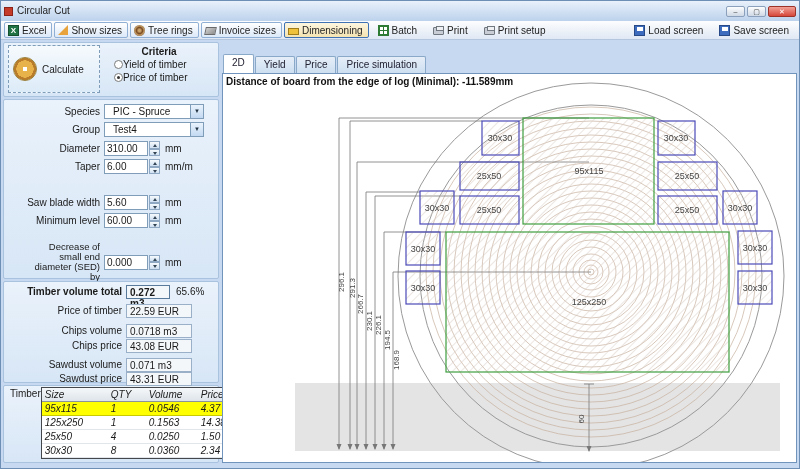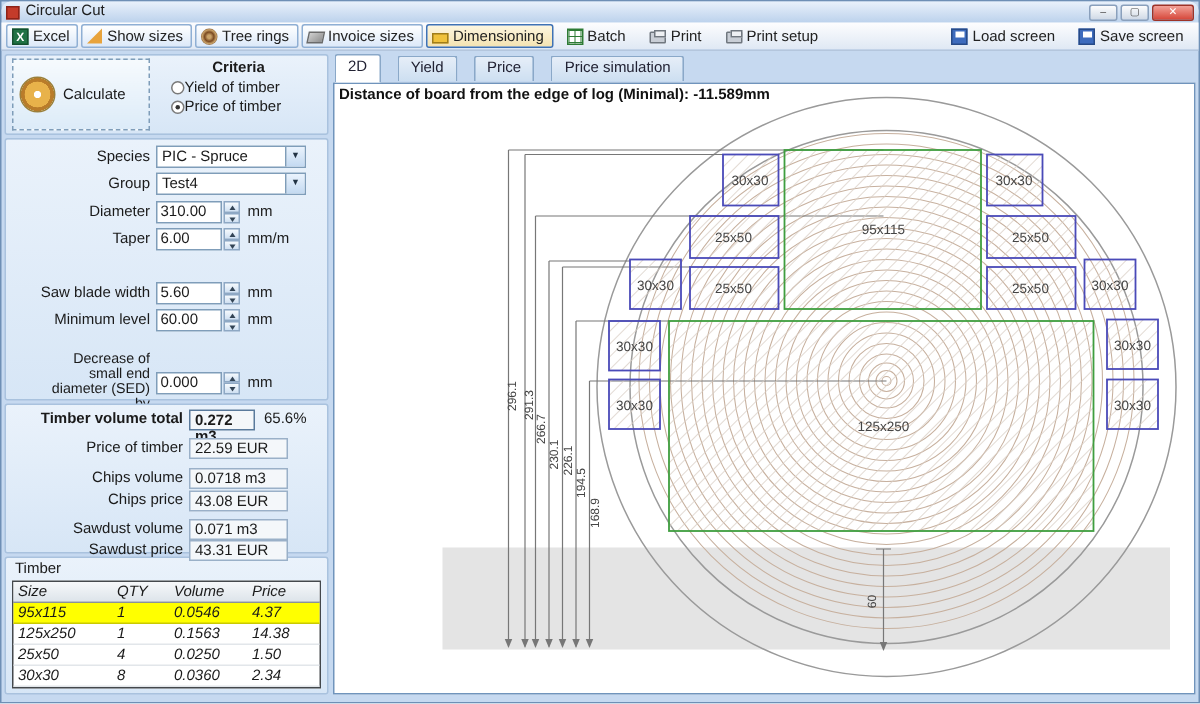--- a/index.html
+++ b/index.html
@@ -1,20 +1,20 @@
 <!DOCTYPE html>
 <html><head>
 <meta charset="utf-8">
 <style>
   * { margin:0; padding:0; box-sizing:border-box; }
   html,body { width:800px; height:469px; overflow:hidden; font-family:"Liberation Sans", sans-serif; }
   .window { width:800px; height:469px; background:#c6d9f0; border:1px solid #6e8fb5; display:flex; flex-direction:column; }
 
   
-  .titlebar { height:14px; background:linear-gradient(#e9f1fb,#bcd2ec); display:flex; align-items:center; padding:0 3px; flex:0 0 auto;border-radius:6px; }
+  .titlebar { height:20px; background:linear-gradient(#e9f1fb,#bcd2ec); display:flex; align-items:center; padding:0 3px; flex:0 0 auto; }
   .app-icon { width:9px; height:9px; background:#c43b2a; border:1px solid #8d2318; margin-right:4px; }
   .title-text { font-size:10px; color:#1c1c1c; flex:1; line-height:12px; }
   .winbtn { width:19px; height:11px; border:1px solid #8aa0bc; border-radius:2px; background:linear-gradient(#fdfdfd,#cfd9e6); margin-left:2px; font-size:7px; line-height:9px; text-align:center; color:#444; }
   .winbtn.close { width:28px; background:linear-gradient(#f2a197,#d6473a); color:#fff; border-color:#9d3328; }
 
   
   .toolbar { height:19px; background:linear-gradient(#fdfdfe,#dfe8f4); border-bottom:1px solid #b4c6dd; display:flex; align-items:center; padding:0 3px; gap:2px; flex:0 0 auto; font-size:10px; color:#222; }
   .tbtn { display:flex; align-items:center; gap:3px; border:1px solid #8fafd4; border-radius:2px; background:linear-gradient(#ffffff,#dce9f9); padding:1px 5px 1px 3px; height:16px; }
   .tbtn.selected { border-color:#3f72b4; background:linear-gradient(#fdf6e0,#f4e3b2); }
   .tflat { display:flex; align-items:center; gap:3px; padding:1px 7px; height:16px; }
@@ -43,51 +43,51 @@
   .calc-label { font-size:10px; }
   .criteria { flex:1; padding-top:1px; }
   .criteria-title { font-weight:bold; text-align:center; font-size:10px; margin-bottom:2px; }
   .radio-row { display:flex; align-items:center; margin:2px 0 0 10px; }
   .radio { width:9px; height:9px; border:1px solid #7a7a7a; border-radius:50%; background:#fff; position:relative; flex:0 0 auto; }
   .radio.sel::after { content:""; position:absolute; left:2px; top:2px; width:3px; height:3px; border-radius:50%; background:#333; }
 
   .sec2 { height:182px; position:relative; }
   .srow { position:absolute; left:0; right:4px; display:flex; align-items:center; }
   .srow .lab { width:100px; text-align:right; padding-right:4px;padding-left:20px; }
-  .ddl { width:100px; height:15px; background:#fff; border:1px solid #7f9db9; display:flex; align-items:center; font-size:10px; padding-left:3px; position:relative; }
+  .ddl { width:100px; height:15px; background:#fff; border:1px solid #7f9db9; display:flex; align-items:center; font-size:10px; padding-left:8px; position:relative; }
   .ddl .arrow { position:absolute; right:0; top:0; width:13px; height:13px; background:linear-gradient(#eaf3fd,#c3d9f1); border-left:1px solid #7f9db9; font-size:6px; line-height:13px; text-align:center; color:#234; }
   .ibox { width:44px; height:15px; background:#fff; border:1px solid #7f9db9; font-size:10px; padding:1px 2px; }
   .spin { width:11px; height:15px; display:flex; flex-direction:column; margin-left:1px; }
   .spin div { flex:1; border:1px solid #8ea8c4; background:linear-gradient(#f6fafd,#cfe0f2); position:relative; }
   .spin div::after { content:""; position:absolute; left:2.5px; top:2px; width:0; height:0; border-left:2.5px solid transparent; border-right:2.5px solid transparent; }
   .spin .up::after { border-bottom:3px solid #345; }
   .spin .dn::after { border-top:3px solid #345; }
   .unit { margin-left:5px; }
   .lab2 { width:110px; text-align:right; padding-right:4px; line-height:10px; }
 
   .sec3 { height:104px; position:relative; }
   .trow { position:absolute; left:0; right:4px; display:flex; align-items:center; }
   .trow .lab { width:122px; text-align:right; padding-right:4px; }
   .vbox { width:66px; height:14px; background:#f4f7fa; border:1px solid #9ab0c8; font-size:10px; padding:1px 3px; }
   .vbox.strong { border:1px solid #5a7a9c; font-weight:bold; width:44px; }
   .pct { margin-left:6px; }
   .bold { font-weight:bold; }
 
-  .sec4 { flex:1; display:flex; flex-direction:column; padding:1px 4px 3px 4px; }
+  .sec4 { flex:1; display:flex; flex-direction:row; padding:1px 4px 3px 4px; }
   .timber-title { font-size:10px; margin:1px 0 2px 2px; }
   .ttable { flex:1; background:#fff; border:1px solid #44484c; font-size:10px; display:flex; flex-direction:column;font-style:italic; }
   .trh { display:flex; border-bottom:1px solid #8a929a; background:linear-gradient(#f6f8fa,#dde4ea); font-size:10px; }
   .trh span, .trd span { padding:1px 3px; }
   .c1{width:66px;} .c2{width:38px;} .c3{width:52px;} .c4{flex:1;}
   .trd { display:flex; border-bottom:1px solid #e2e6ea; }
   .trd.hl { background:#ffff00; border-bottom:1px solid #caca00; }
 
   
   .rightpane { flex:1; display:flex; flex-direction:column; min-width:0; }
-  .tabbar { height:19px; display:flex; align-items:center; gap:11px; padding-left:1px; flex:0 0 auto; }
+  .tabbar { height:19px; display:flex; align-items:flex-end; gap:1px; padding-left:1px; flex:0 0 auto;margin-top:12px; }
   .tab { font-size:10px; padding:2px 8px 2px 8px; border:1px solid #8aa8c8; border-bottom:none; border-radius:2px 2px 0 0; background:linear-gradient(#e6eef8,#cddff1); color:#223; height:17px; }
   .tab.active { background:#fff; height:19px; position:relative; z-index:2; }
   .canvas { flex:1; background:#fff; border:1px solid #7094bc; position:relative; overflow:hidden; }
   .canvas-header { position:absolute; left:3px; top:2px; font-size:10px; font-weight:bold; color:#111; z-index:5; }
   svg text { font-family:"Liberation Sans", sans-serif; }
 </style>
 </head>
 <body>
 
 <div class="window">

